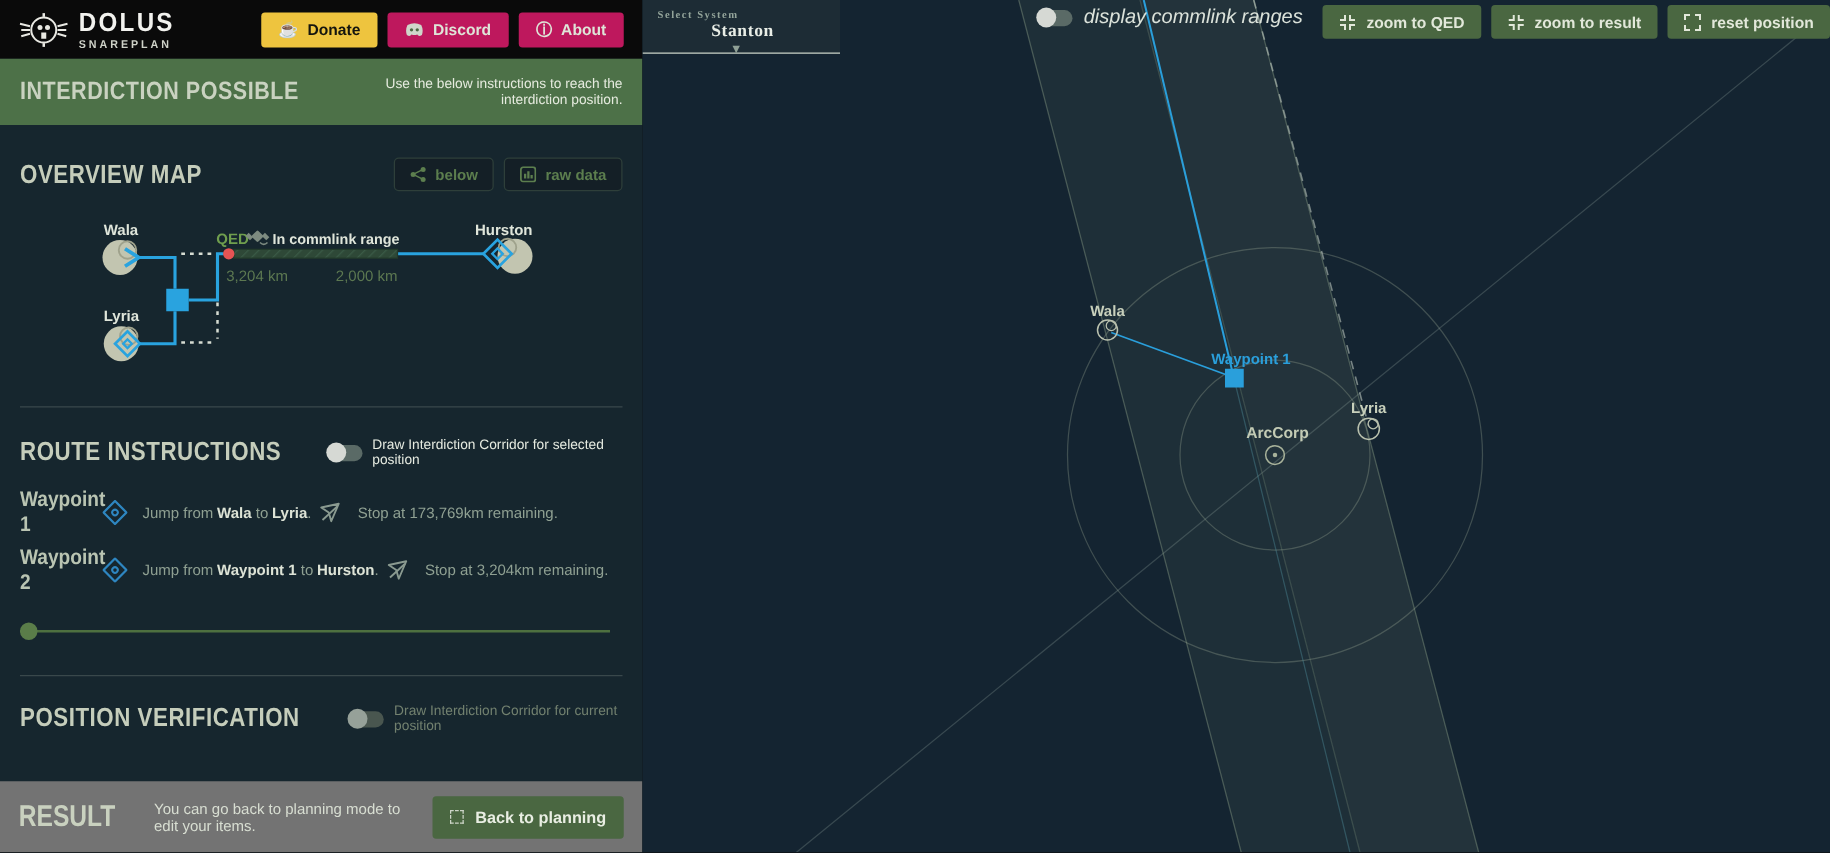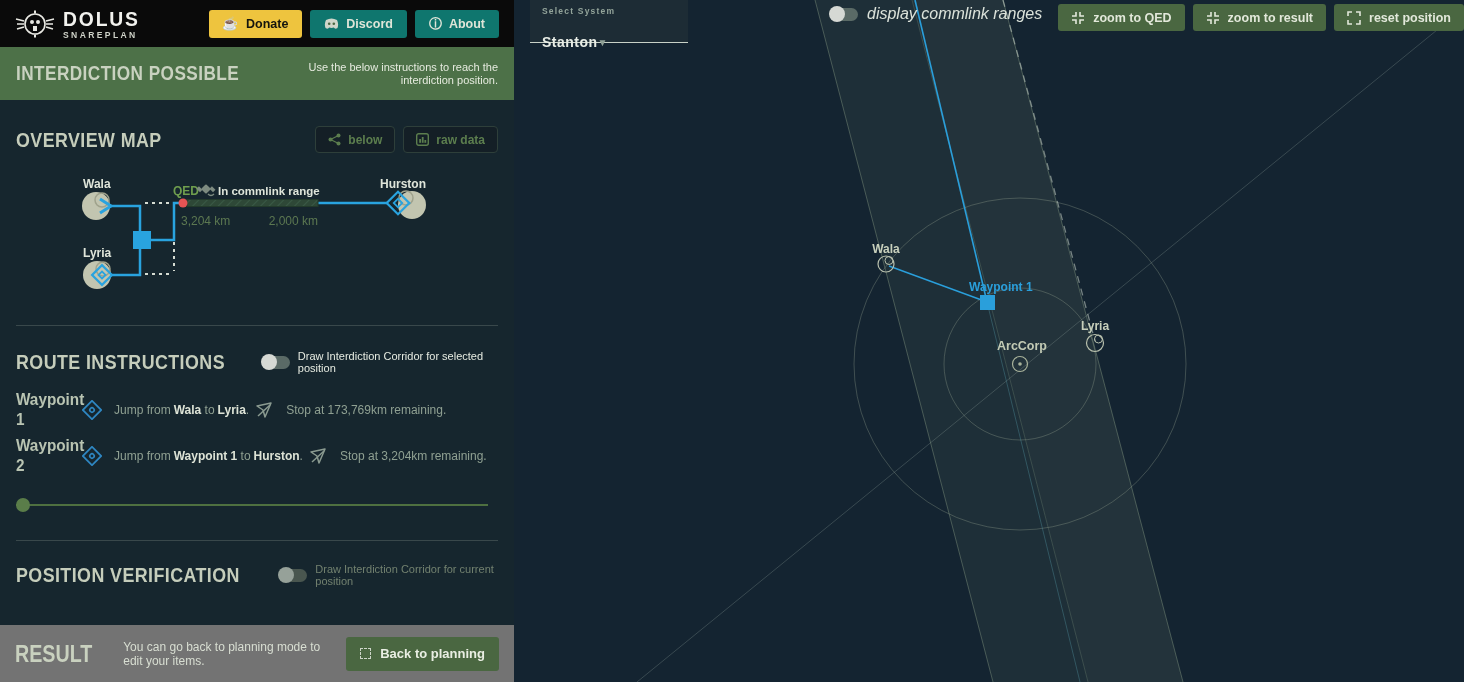--- a/index.html
+++ b/index.html
@@ -12,21 +12,21 @@
 
   .app-header { height:47px; background:#0a0a0a; display:flex; align-items:center; padding:0 15px; }
   .logo { display:flex; align-items:center; gap:8px; }
   .logo-text { display:flex; flex-direction:column; line-height:1; }
   .logo-title { color:#f2f2ee; font-weight:bold; font-size:21px; letter-spacing:2px; transform:scaleX(.92); transform-origin:left; }
   .logo-sub { color:#cfd2c8; font-size:9px; font-weight:bold; letter-spacing:2.5px; margin-top:2px; transform:scaleX(.95); transform-origin:left; }
   .header-buttons { margin-left:auto; display:flex; gap:8px; }
   .hbtn { height:28px; border-radius:3px; border:none; display:flex; align-items:center; gap:7px; padding:0 14px;
           font-weight:bold; font-size:12.5px; cursor:pointer; font-family:inherit; }
   .hbtn.donate { background:#eec43e; color:#15150e; }
-  .hbtn.green { background:#0f766e; color:#dfe5d8; }
+  .hbtn.green { background:#be185d; color:#dfe5d8; }
   .hbtn .glyph { font-size:13px; line-height:1; }
 
   .banner { height:53px; background:#4d7148; display:flex; align-items:center; justify-content:space-between; padding:0 16px; }
   .banner-title { color:#c9d2c0; font-size:20px; font-weight:bold; letter-spacing:.5px; transform:scaleX(.86); transform-origin:left; white-space:nowrap; }
   .banner-sub { color:#e6ebdf; font-size:11px; text-align:right; max-width:245px; line-height:13px; }
 
   .pad { padding:0 16px; }
   .sec-row { display:flex; align-items:center; justify-content:space-between; }
   .sec-title { color:#c5cdbb; font-size:21px; font-weight:bold; letter-spacing:.5px; transform:scaleX(.85); transform-origin:left; white-space:nowrap; }
   .overview-head { margin-top:26px; }
@@ -74,24 +74,24 @@
   .result-note { color:#d8ded2; font-size:12px; }
   .result-btn { margin-left:auto; width:206px; height:34px; background:#4a6741; border:none; border-radius:3px;
                 color:#e9eee3; font-weight:bold; font-size:13px; display:flex; align-items:center; justify-content:center; gap:9px;
                 cursor:pointer; font-family:inherit; }
   .dashed-sq { width:11px; height:11px; border:1px dashed #cdd5c8; display:inline-block; }
 
   
   .map-area { position:relative; flex:1; height:682px; background:#142431; overflow:hidden; }
   .map-svg { position:absolute; left:0; top:0; }
 
-  .select-system { position:absolute; left:16px; top:0; width:158px; height:43px; background:#1d2c35;
-                   border-bottom:1px solid #c9d2c8; padding:6px 10px 16px 12px; cursor:pointer; }
+  .select-system { position:absolute; left:0; top:0; width:158px; height:43px; background:#1d2c35;
+                   border-bottom:1px solid #c9d2c8; padding:6px 10px 16px 12px; cursor:pointer;font-family:Liberation Serif, serif; }
   .ss-label { color:#93a49a; font-size:8.5px; letter-spacing:1.2px; font-weight:bold; }
-  .ss-value-row { display:flex; align-items:center; justify-content:flex-start; margin-top:18px; }
+  .ss-value-row { display:flex; align-items:center; justify-content:center; margin-top:2px;flex-direction:column; }
   .ss-value { color:#e8ede6; font-size:14px; font-weight:bold; letter-spacing:.5px; }
   .ss-chevron { color:#8fa096; font-size:10px; margin-right:10px; }
 
   .commlink-toggle { position:absolute; left:316px; top:5px; display:flex; align-items:center; gap:9px; }
   .commlink-toggle .toggle-label { color:#dbe2da; font-size:16px;font-style:italic; }
 
   .map-buttons { position:absolute; top:4px; right:0; display:flex; gap:8px; }
   .mbtn { height:27px; background:#4a6741; border:none; border-radius:3px; color:#e2e8da; font-weight:bold; font-size:12.5px;
           display:flex; align-items:center; gap:8px; padding:0 13px; cursor:pointer; font-family:inherit; }
   .mbtn svg { display:block; }

